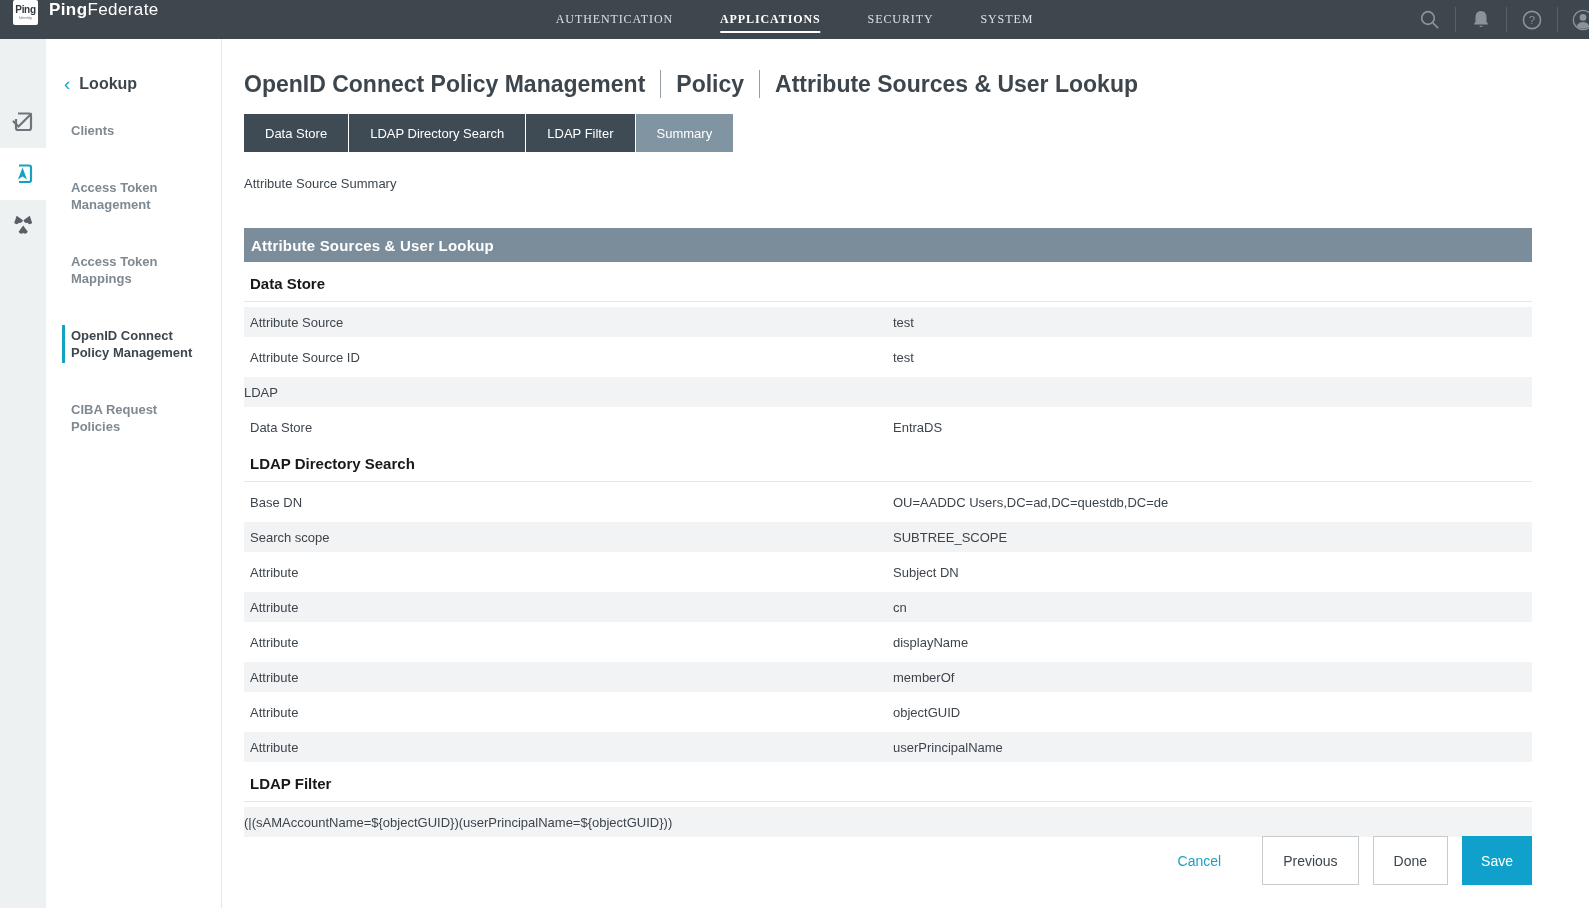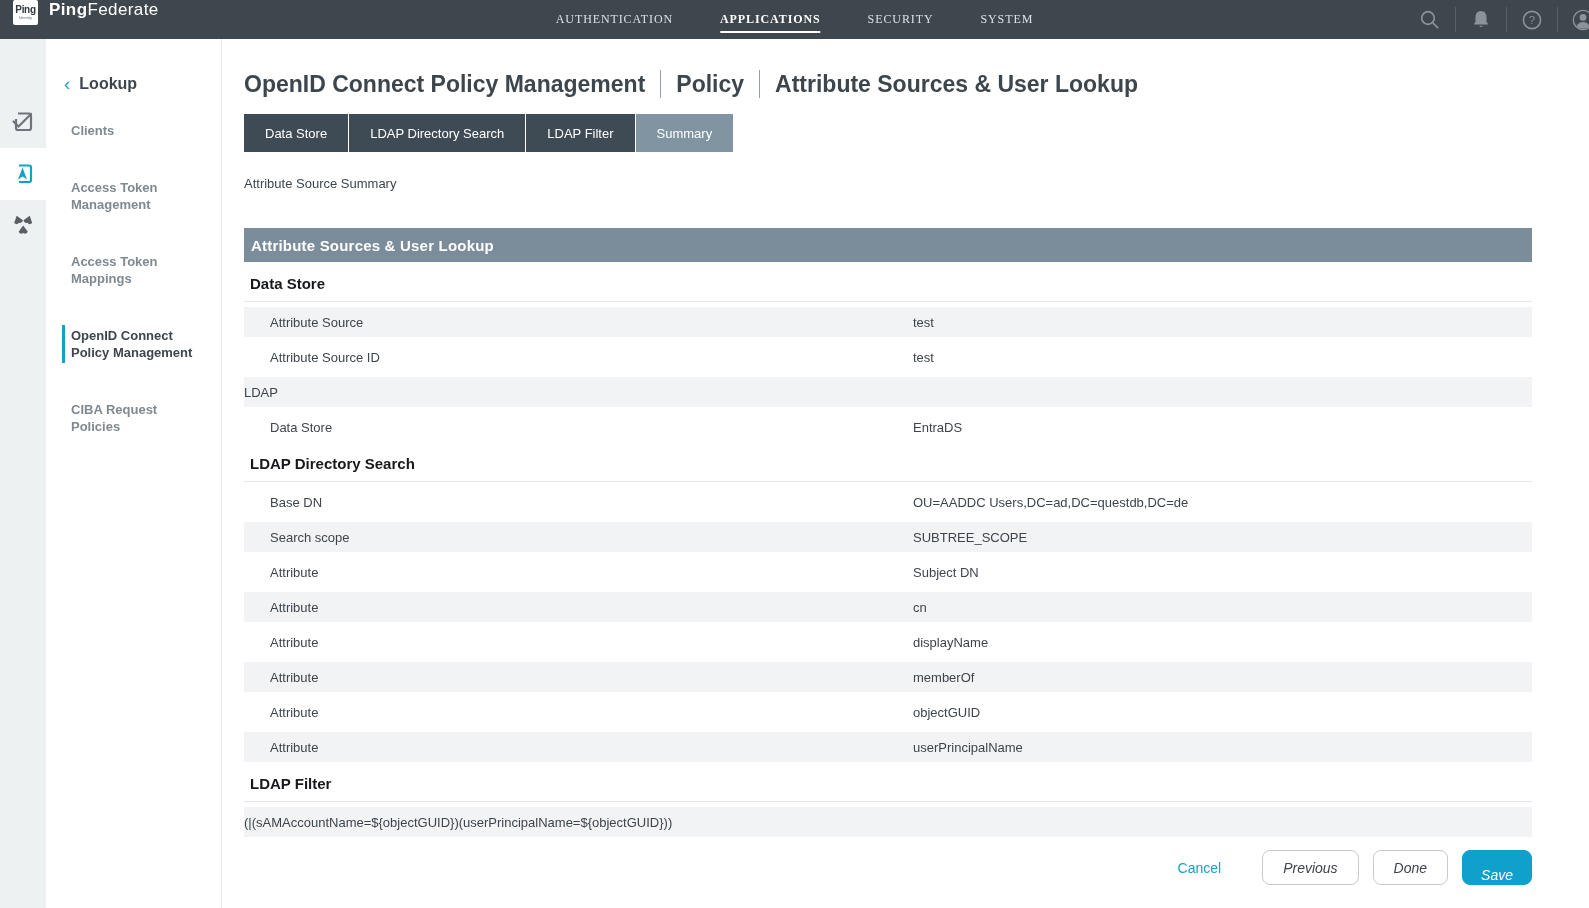--- a/index.html
+++ b/index.html
@@ -63,27 +63,27 @@
 
   .summary-label { margin-top:24px; font-size:13px; color:#3d454c; }
 
   .banner { margin-top:37px; height:34px; background:#7b8c9a; color:#ffffff; font-size:15px;
     font-weight:600; letter-spacing:0.2px; display:flex; align-items:center; padding-left:7px; }
 
   .section-heading { font-size:15px; font-weight:700; color:#17191c; padding:13px 0 9px 6px;
     border-bottom:1px solid #e4e6e8; }
   .row { height:30px; margin-top:5px; display:flex; align-items:center; font-size:13px; color:#3d454c; }
   .row.shaded { background:#f2f3f5; }
-  .row .label { padding-left:6px; width:649px; flex:0 0 auto;margin-left:20px; }
+  .row .label { padding-left:6px; width:649px; flex:0 0 auto; }
   .row .value { flex:1 1 auto; }
 
   .footer-actions { position:absolute; right:57px; bottom:23px; display:flex; align-items:center; }
   .link-btn { color:#1aa0c7; font-size:14px; cursor:pointer; margin-right:21px; background:none; border:none; font-family:inherit; }
-  .btn { height:35px; padding:0 20px; background:#ffffff; border:1px solid #c7cbce; border-radius:8px;
-    font-size:14px; color:#3d454c; cursor:pointer; font-family:inherit; margin-left:14px;font-style:italic; }
+  .btn { height:49px; padding:0 20px; background:#ffffff; border:1px solid #c7cbce; border-radius:0;
+    font-size:14px; color:#3d454c; cursor:pointer; font-family:inherit; margin-left:14px; }
   .btn.primary { background:#0fa1cb; border-color:#0fa1cb; color:#ffffff; padding:16px 18px; }
 
   svg { display:block; }
 </style>
 </head>
 <body>
 
 <header class="topbar">
   <div class="logo-box">
     <div class="l1">Ping</div>

